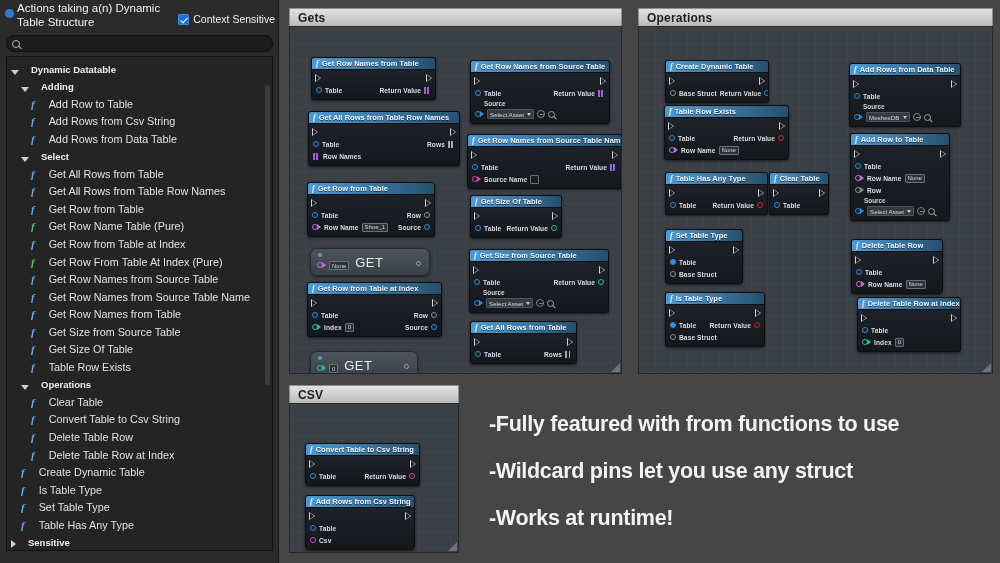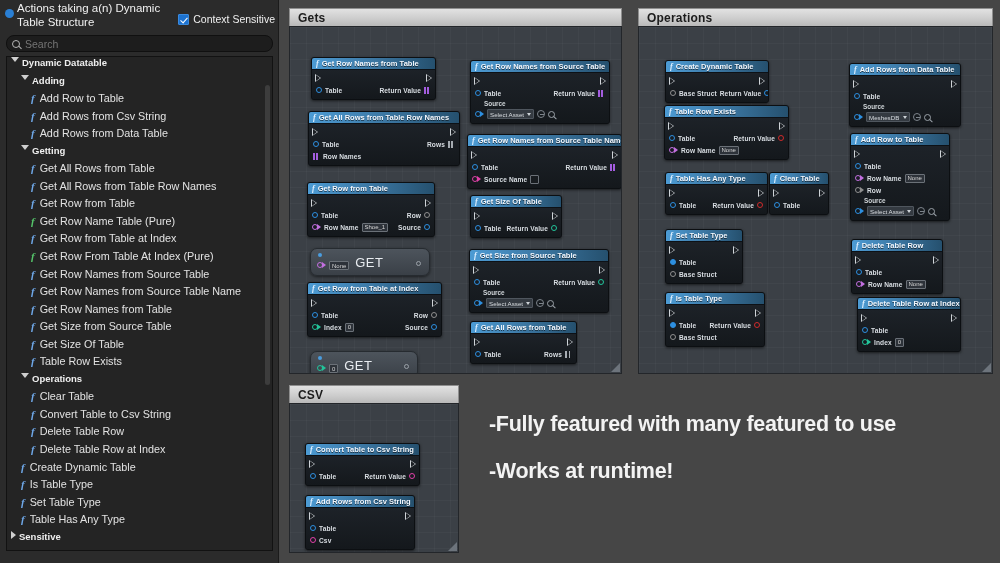--- a/index.html
+++ b/index.html
@@ -64,22 +64,22 @@
     color: #8e8e8e; font-size: 10.5px; font-family: inherit; width: 200px;
   }
 
   #tree {
     position: absolute; left: 6px; top: 56px; width: 267px; height: 495px;
     background: #242424; border: 1px solid #121212;
     overflow: hidden;
   }
   #tree-scroll { position: relative; width: 100%; height: 100%; }
   .node-row {
-    display: flex; align-items: flex-start; height: 17.55px;
-    white-space: nowrap; font-size: 10.5px; color: #e0e0e0;
+    display: flex; align-items: flex-end; height: 17.55px;
+    white-space: nowrap; font-size: 10.5px; color: #e0e0e0; gap: 9px;
   }
   .node-row.cat { font-weight: bold; font-size: 9.5px; color: #efefef; }
   .tri {
     width: 0; height: 0; flex: none; margin-right: 3px;
   }
   .tri.open {
     border-left: 4px solid transparent; border-right: 4px solid transparent;
     border-top: 5px solid #cfcfcf;
   }
   .tri.closed {
@@ -258,21 +258,20 @@
     <div class="pal-blue-dot"></div>
     <div id="palette-title">Actions taking a(n) Dynamic Table Structure</div>
     <div id="ctx-wrap">
       <div id="ctx-box"></div>
       <div id="ctx-label">Context Sensitive</div>
     </div>
   </div>
 
   <div id="search-bar">
     <span class="mag"></span>
-    <input id="search-input" type="text" placeholder="Search" style="">
   </div>
 
   <div id="tree">
     <div id="tree-scroll">
         <div class="node-row cat" style="padding-left: 4px;">
           <span class="tri open"></span>
           <span class="">Dynamic Datatable</span>
         </div>
         <div class="node-row cat" style="padding-left: 14px;">
           <span class="tri open"></span>
@@ -285,21 +284,21 @@
         <div class="node-row" style="padding-left: 24px;">
           <span class="fx blue">f</span>
           <span class="leaf-label">Add Rows from Csv String</span>
         </div>
         <div class="node-row" style="padding-left: 24px;">
           <span class="fx blue">f</span>
           <span class="leaf-label">Add Rows from Data Table</span>
         </div>
         <div class="node-row cat" style="padding-left: 14px;">
           <span class="tri open"></span>
-          <span class="">Getting</span>
+          <span class="">Select</span>
         </div>
         <div class="node-row" style="padding-left: 24px;">
           <span class="fx blue">f</span>
           <span class="leaf-label">Get All Rows from Table</span>
         </div>
         <div class="node-row" style="padding-left: 24px;">
           <span class="fx blue">f</span>
           <span class="leaf-label">Get All Rows from Table Row Names</span>
         </div>
         <div class="node-row" style="padding-left: 24px;">
@@ -1012,15 +1011,16 @@
           <span class="pin-lbl">Csv</span>
         </div>
       </div>
     </div>
 
     <div class="resizer"></div>
   </div>
 </div>
 
 <div id="bullets">
-  <div class="bullet">-Fully featured with many featured to use</div>
+  <div class="bullet">-Fully featured with from functions to use</div>
+  <div class="bullet">-Wildcard pins let you use any struct</div>
   <div class="bullet">-Works at runtime!</div>
 </div>
 
 </body></html>

